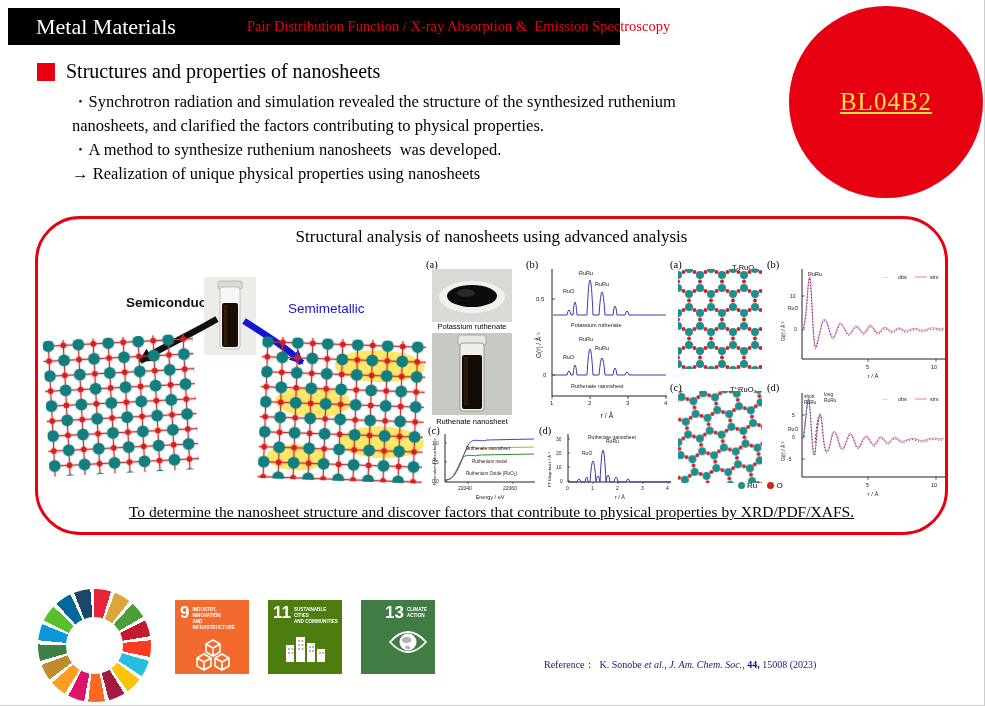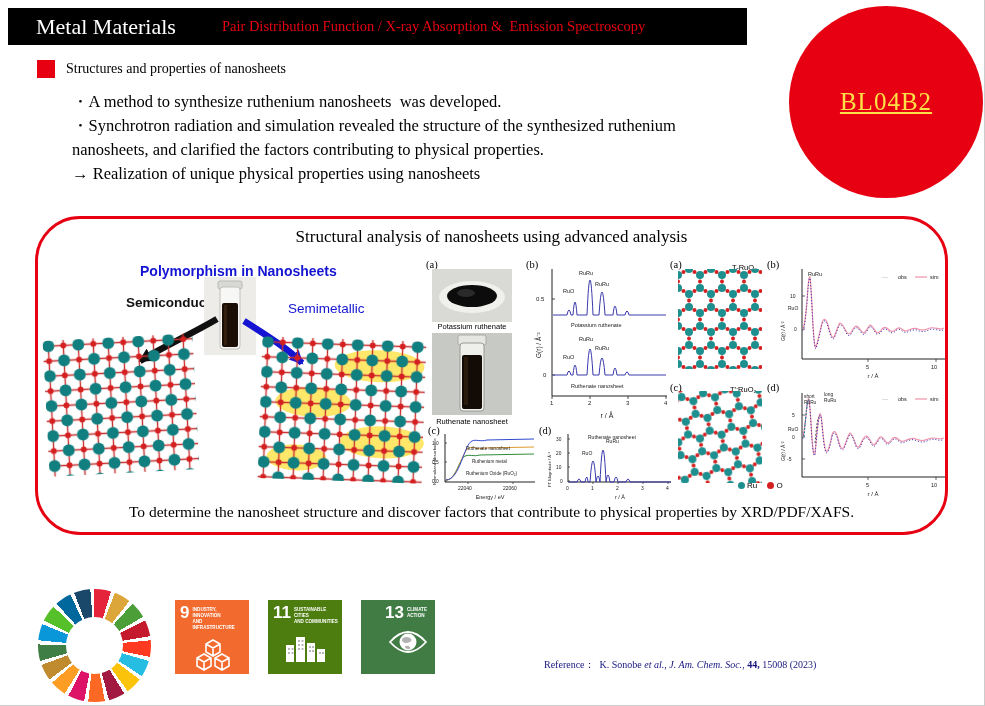--- a/index.html
+++ b/index.html
@@ -1,35 +1,35 @@
 <!DOCTYPE html>
 <html style="--accent: #e60012;"><head>
 <meta charset="utf-8">
 <style>
   * { margin:0; padding:0; box-sizing:border-box; }
   body { background:#fff; }
   .slide { position:relative; width:985px; height:706px; background:#fff; overflow:hidden;
            font-family:"Liberation Serif", serif; color:#000; box-shadow: inset -1px -1px 0 #ccc; }
   .abs { position:absolute; }
-  .topbar { position:absolute; left:8px; top:8px; width:739px; height:37px; background:#000;
-            display:flex; align-items:center; }
+  .topbar { position:absolute; left:8px; top:8px; width:612px; height:37px; background:#000;
+            display:flex; align-items:center;gap:25px; }
   .topbar-title { color:#fff; font-size:22px; margin-left:28px; white-space:pre; }
   .topbar-sub { color:var(--accent,#e60012); font-size:14.5px; margin-left:46px; white-space:pre; }
   .beamline { position:absolute; left:789px; top:6px; width:194px; height:192px; border-radius:50%;
               background:var(--accent,#e60012); display:flex; align-items:center; justify-content:center; }
   .beamline span { color:#fde047; font-size:25px; letter-spacing:1px;text-decoration:underline; }
   .sec-title { position:absolute; left:37px; top:60px; display:flex; align-items:center; gap:11px; }
   .sec-sq { width:18px; height:18px; background:var(--accent,#e60012); flex:none; }
-  .sec-title .txt { font-size:14px; }
+  .sec-title .txt { font-size:20px; }
   .bullets { position:absolute; left:72px; top:90px; width:660px; font-size:16.5px; line-height:1.45; }
   .bullets p { white-space:pre-wrap; }
   .fig-box { position:absolute; left:35px; top:216px; width:913px; height:319px;
              border:3.5px solid var(--accent,#e60012); border-radius:45px; }
   .fig-title { position:absolute; top:8px; width:100%; text-align:center; font-size:17px; }
-  .fig-caption { position:absolute; bottom:11px; width:100%; text-align:center; font-size:15.5px; }
+  .fig-caption { position:absolute; bottom:11px; width:100%; text-align:center; font-size:15.5px;text-decoration:underline; }
   .lbl { position:absolute; font-family:"Liberation Sans", sans-serif; white-space:nowrap; }
   .pl  { position:absolute; font-family:"Liberation Serif", serif; font-size:10.5px; }
   .plot, .photo { position:absolute; }
   svg text { font-family:"Liberation Sans", sans-serif; fill:#222; }
   .dot { display:inline-block; width:7px; height:7px; border-radius:50%; vertical-align:middle; margin-right:2px; }
   .sdg-wheel { position:absolute; left:38px; top:589px; width:113px; height:113px; border-radius:50%; }
   .sdg-hole { position:absolute; left:28px; top:28px; width:57px; height:57px; border-radius:50%; background:#fff; }
   .sdg-tile { position:absolute; top:600px; width:74px; height:74px; color:#fff; padding:5px 4px 2px 5px;
               font-family:"Liberation Sans", sans-serif; }
   .sdg-head { display:flex; gap:3px; align-items:flex-start; }
@@ -51,29 +51,28 @@
   <div class="beamline">
     <span>BL04B2</span>
   </div>
 
   <div class="sec-title">
     <span class="sec-sq"></span>
     <span class="txt">Structures and properties of nanosheets</span>
   </div>
 
   <div class="bullets">
+    <p>・Synchrotron radiation and simulation revealed the structure of the synthesized ruthenium nanosheets, and clarified the factors contributing to physical properties.</p>
     <p>・A method to synthesize ruthenium nanosheets  was developed.</p>
-    <p>・Synchrotron radiation and simulation revealed the structure of the synthesized ruthenium nanosheets, and clarified the factors contributing to physical properties.</p>
     <p>→ Realization of unique physical properties using nanosheets</p>
   </div>
 
   <div class="fig-box">
     <div class="fig-title">Structural analysis of nanosheets using advanced analysis</div>
 
-    <span class="lbl" style="left:102px; top:44px; font-size:14px; font-weight:bold; color:#1414d2;">Polymorphism in Nanosheets</span>
     <span class="lbl" style="left:40px; top:76px; font-size:13.5px; font-weight:bold; color:#111;margin-left:48px;">Semiconductive</span>
     <span class="lbl" style="left:250px; top:82px; font-size:13.5px; font-weight:normal; color:#1414d2;">Semimetallic</span>
 
     <svg class="photo" style="left:166px; top:58px;" width="52" height="78">
       <rect width="52" height="78" fill="#edece8"></rect>
       <rect x="14" y="4" width="24" height="8" rx="2" fill="#d8d8d4" stroke="#b8b8b4"></rect>
       <rect x="16" y="10" width="20" height="62" rx="3" fill="#f7f7f5" stroke="#c0c0bc"></rect>
       <rect x="18" y="26" width="16" height="44" rx="2" fill="#1b0e05"></rect>
       <rect x="20" y="28" width="3" height="40" fill="#3a2412" opacity="0.8"></rect>
     </svg>

